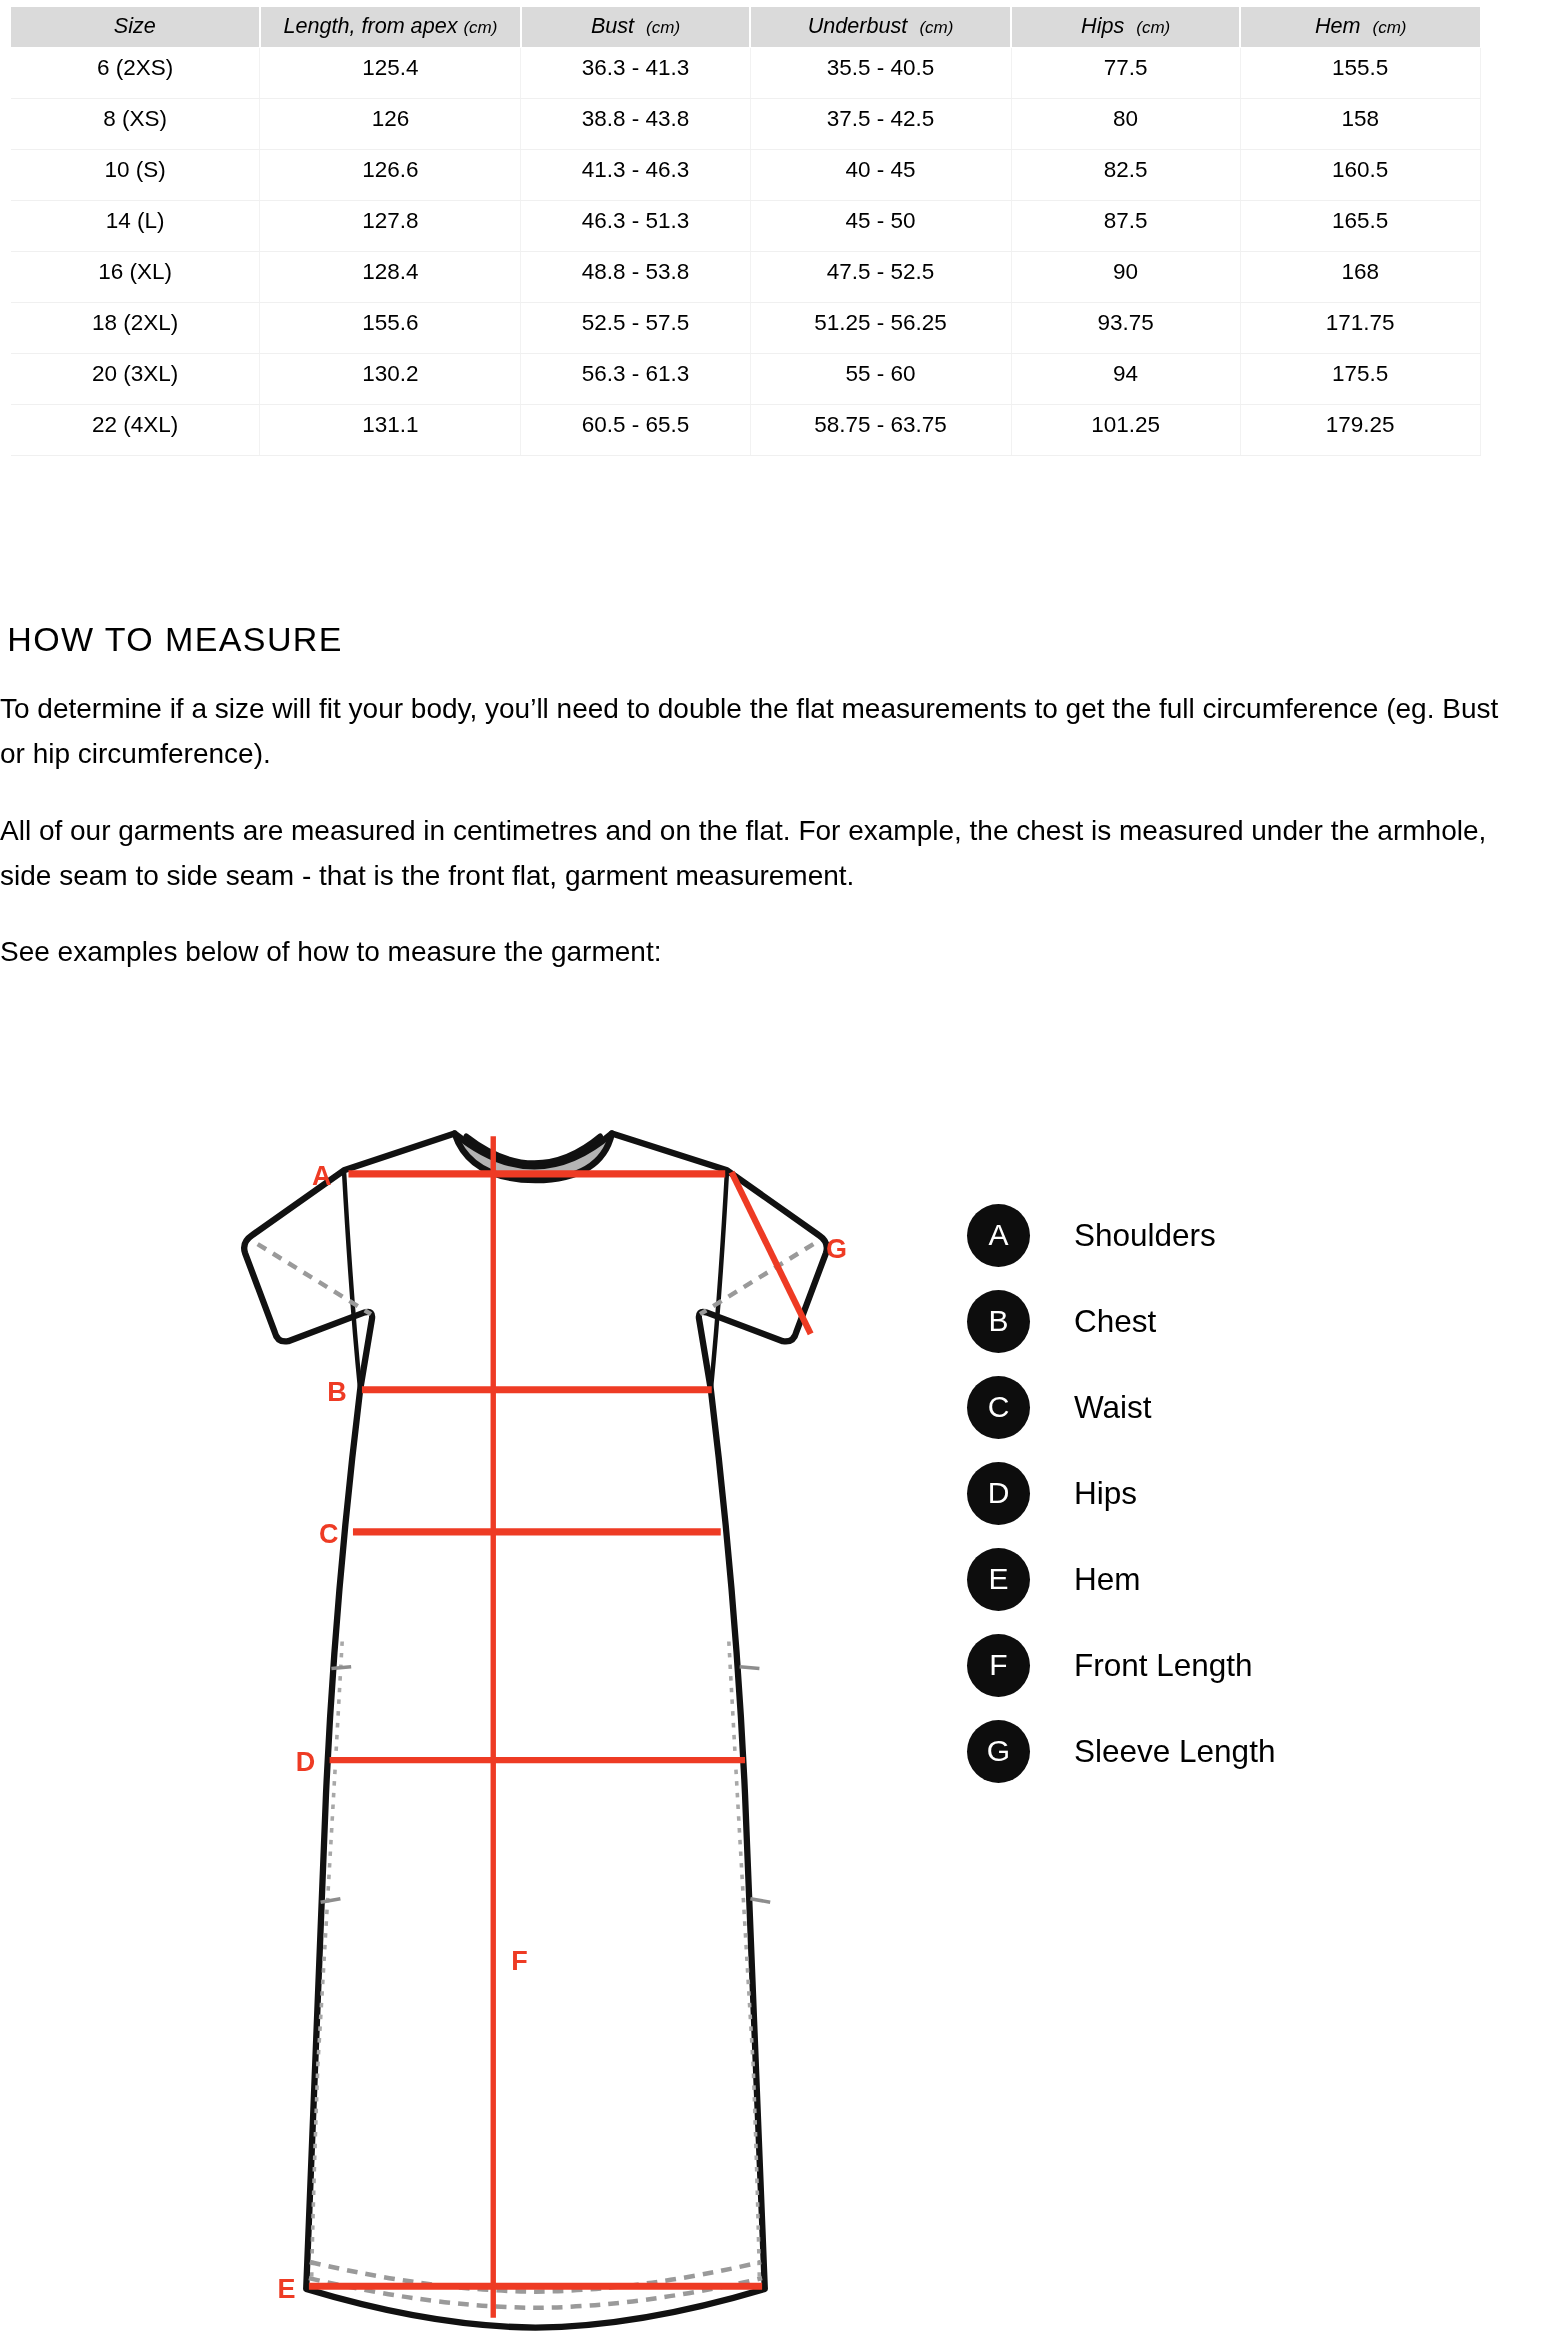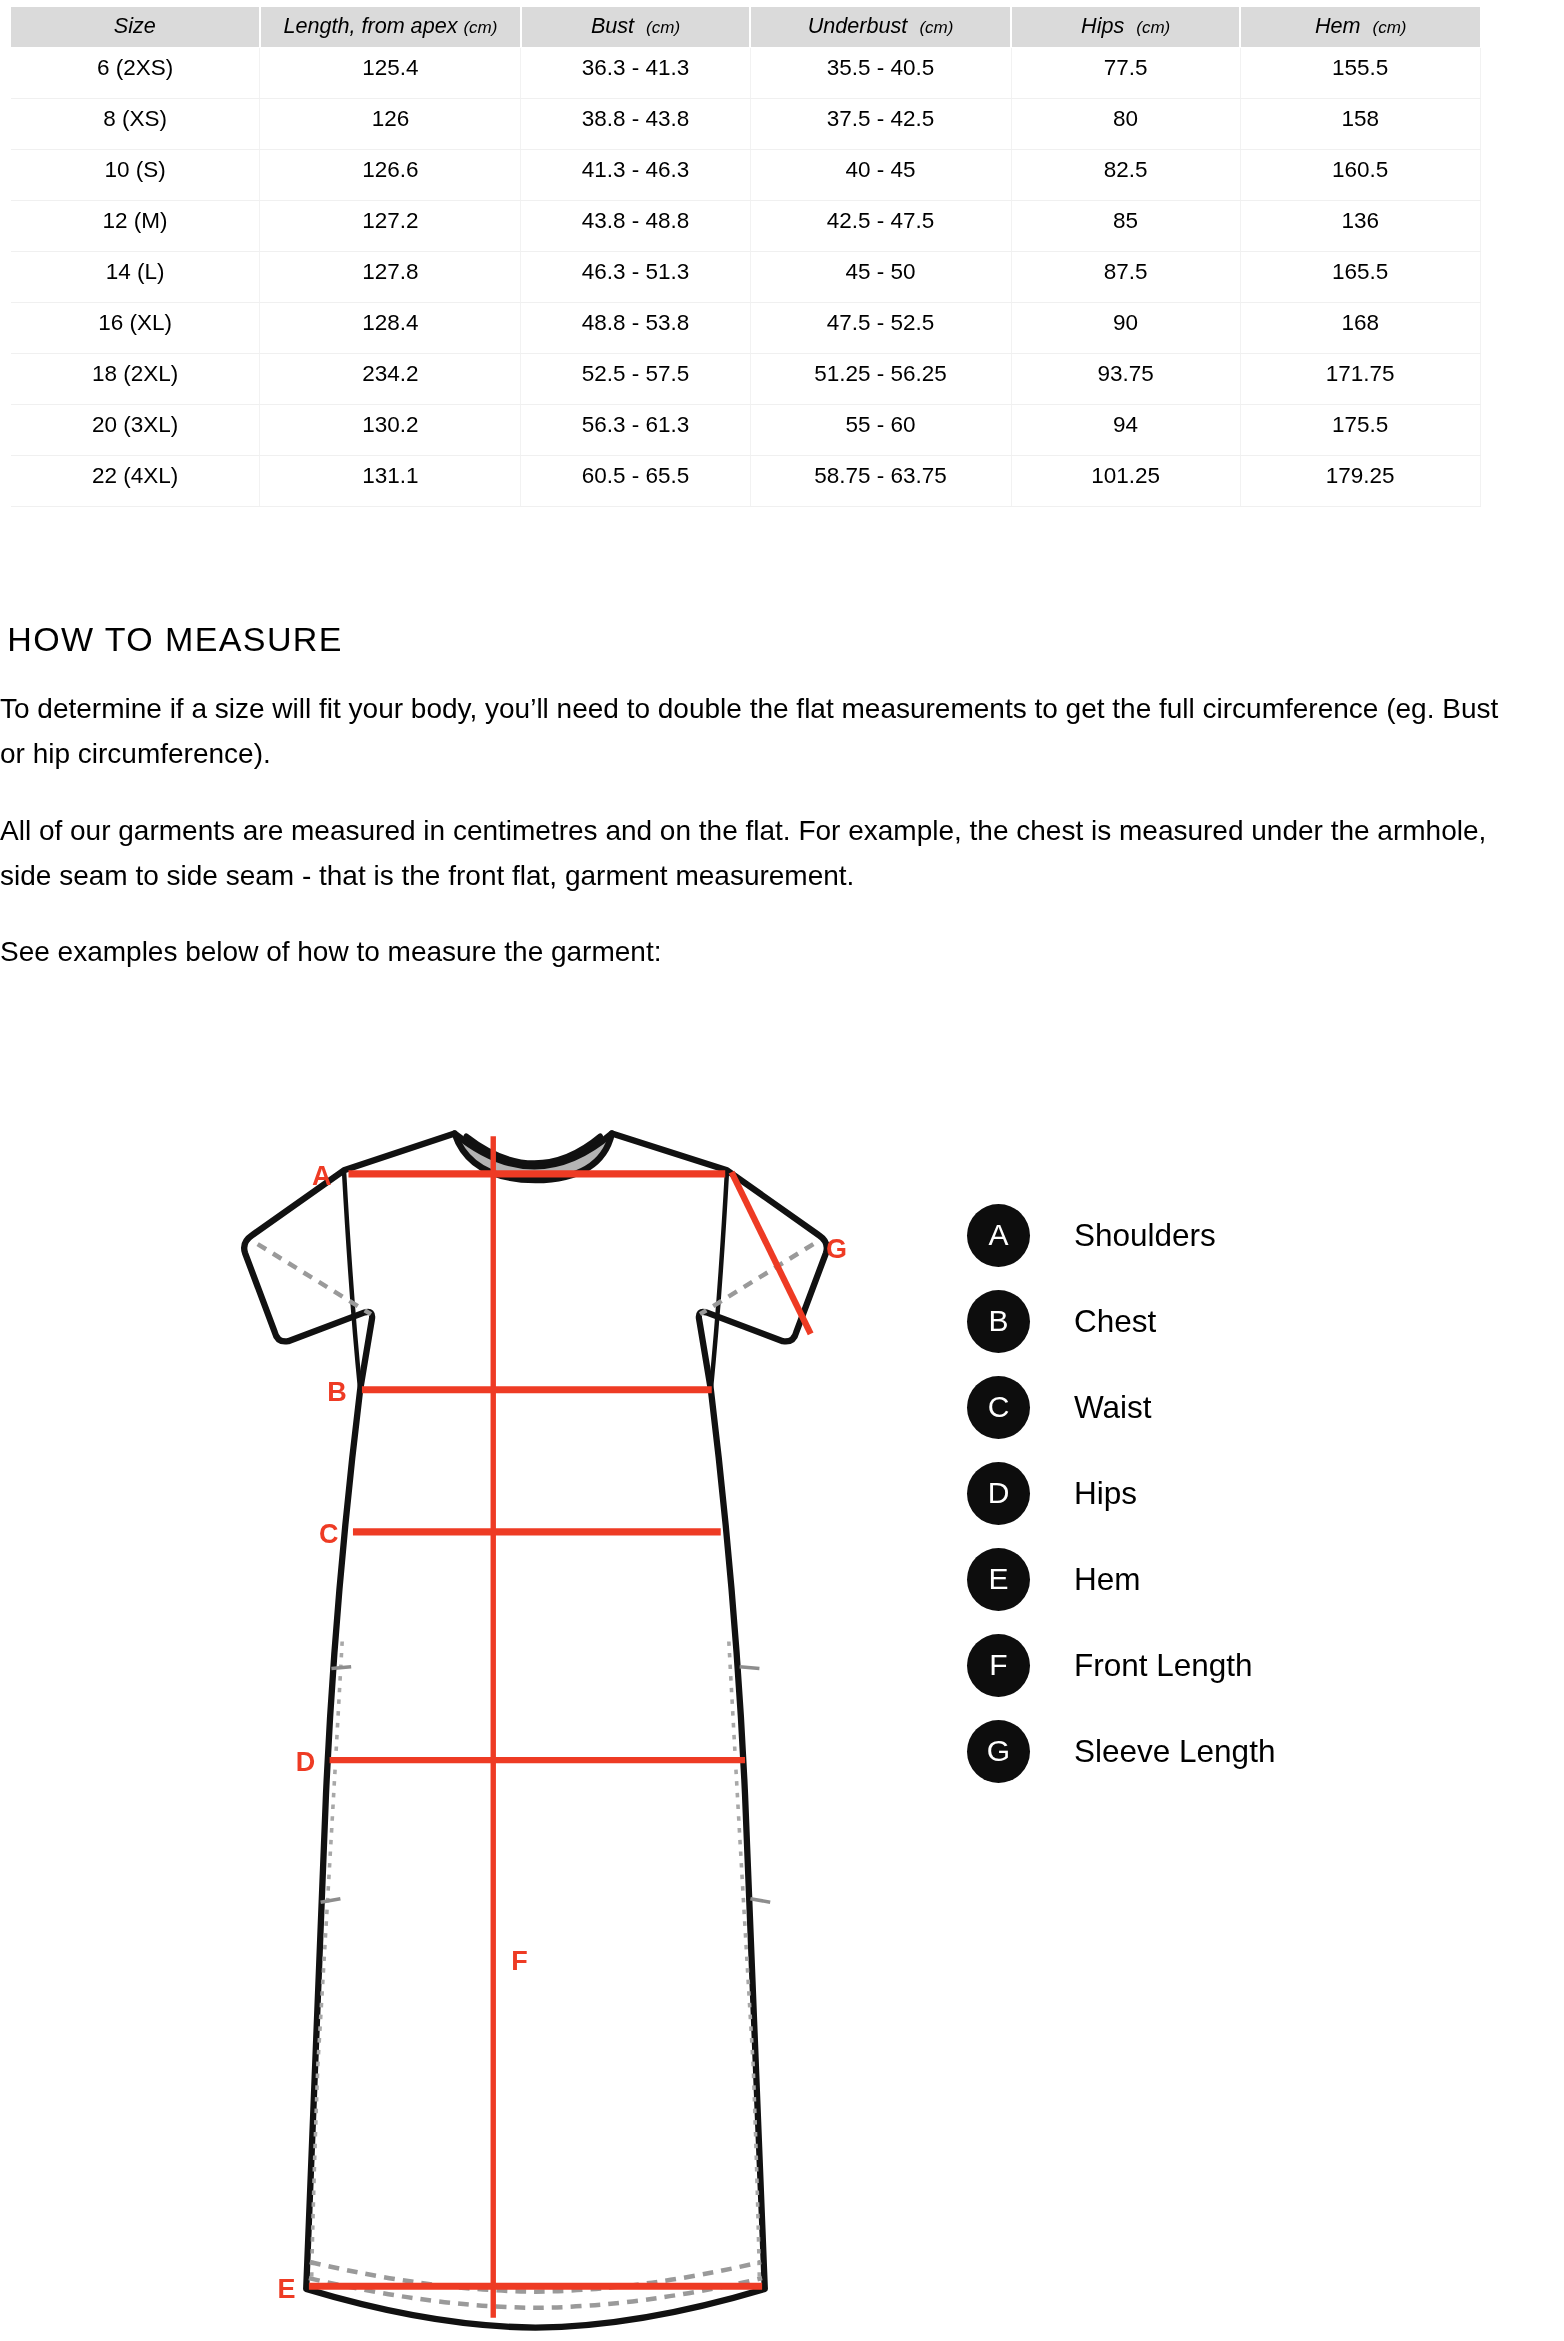--- a/index.html
+++ b/index.html
@@ -198,46 +198,38 @@
         </tr>
         <tr>
           <td>10 (S)</td>
           <td>126.6</td>
           <td>41.3 - 46.3</td>
           <td>40 - 45</td>
           <td>82.5</td>
           <td>160.5</td>
         </tr>
         <tr>
-          <td>12 (M)</td>
-          <td>127.2</td>
-          <td>43.8 - 48.8</td>
-          <td>42.5 - 47.5</td>
-          <td>85</td>
-          <td>136</td>
-        </tr>
-        <tr>
           <td>14 (L)</td>
           <td>127.8</td>
           <td>46.3 - 51.3</td>
           <td>45 - 50</td>
           <td>87.5</td>
           <td>165.5</td>
         </tr>
         <tr>
           <td>16 (XL)</td>
           <td>128.4</td>
           <td>48.8 - 53.8</td>
           <td>47.5 - 52.5</td>
           <td>90</td>
           <td>168</td>
         </tr>
         <tr>
           <td>18 (2XL)</td>
-          <td>234.2</td>
+          <td>155.6</td>
           <td>52.5 - 57.5</td>
           <td>51.25 - 56.25</td>
           <td>93.75</td>
           <td>171.75</td>
         </tr>
         <tr>
           <td>20 (3XL)</td>
           <td>130.2</td>
           <td>56.3 - 61.3</td>
           <td>55 - 60</td>

